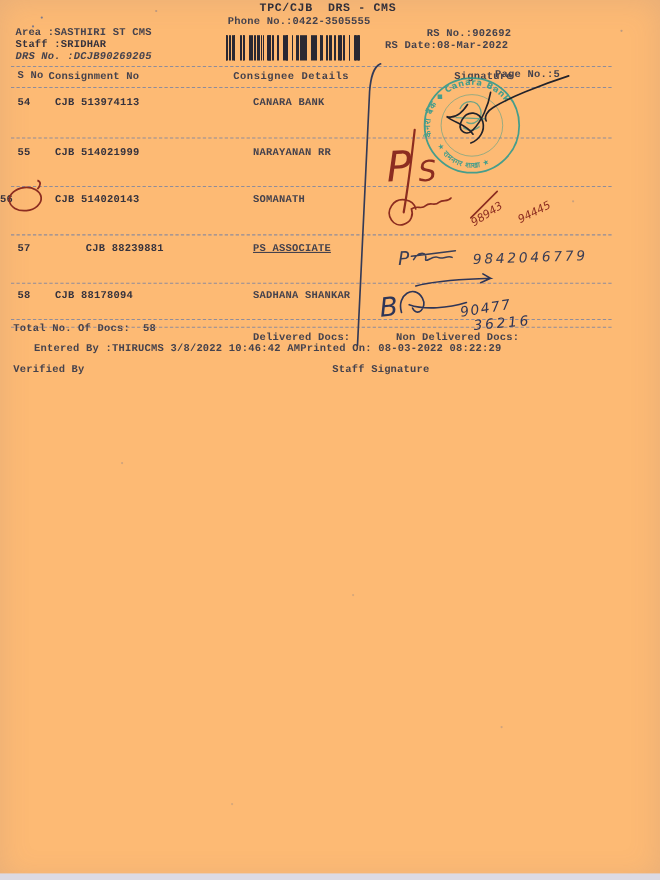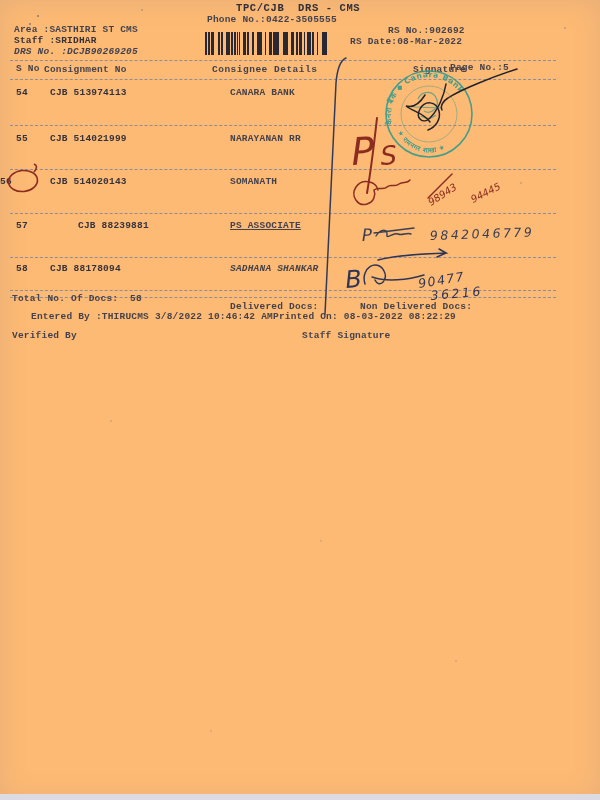--- a/index.html
+++ b/index.html
@@ -77,21 +77,21 @@
     <span class="t" style="left:230px;top:177px;">SOMANATH</span>
   </div>
   <div>
     <span class="t dark" style="left:16px;top:221px;">57</span>
     <span class="t dark" style="left:50px;top:221px;margin-left:28px;">CJB 88239881</span>
     <span class="t" style="left:230px;top:221px;text-decoration:underline;">PS ASSOCIATE</span>
   </div>
   <div>
     <span class="t dark" style="left:16px;top:264px;">58</span>
     <span class="t dark" style="left:50px;top:264px;">CJB 88178094</span>
-    <span class="t" style="left:230px;top:264px;font-style:italic;">SADHANA SHANKAR</span>
+    <span class="t" style="left:230px;top:264px;">SADHANA SHANKAR</span>
   </div>
 
   <div class="t" style="left:12px;top:294px;">Total No. Of Docs:  58</div>
   <div class="t" style="left:230px;top:302px;">Delivered Docs:</div>
   <div class="t" style="left:360px;top:302px;">Non Delivered Docs:</div>
   <div class="t" style="left:12px;top:312px;padding-left:19px;">Entered By :THIRUCMS 3/8/2022 10:46:42 AM</div>
   <div class="t" style="left:237px;top:312px;margin-left:36px;">Printed On: 08-03-2022 08:22:29</div>
   <div class="t" style="left:12px;top:331px;">Verified By</div>
   <div class="t" style="left:302px;top:331px;">Staff Signature</div>
 

